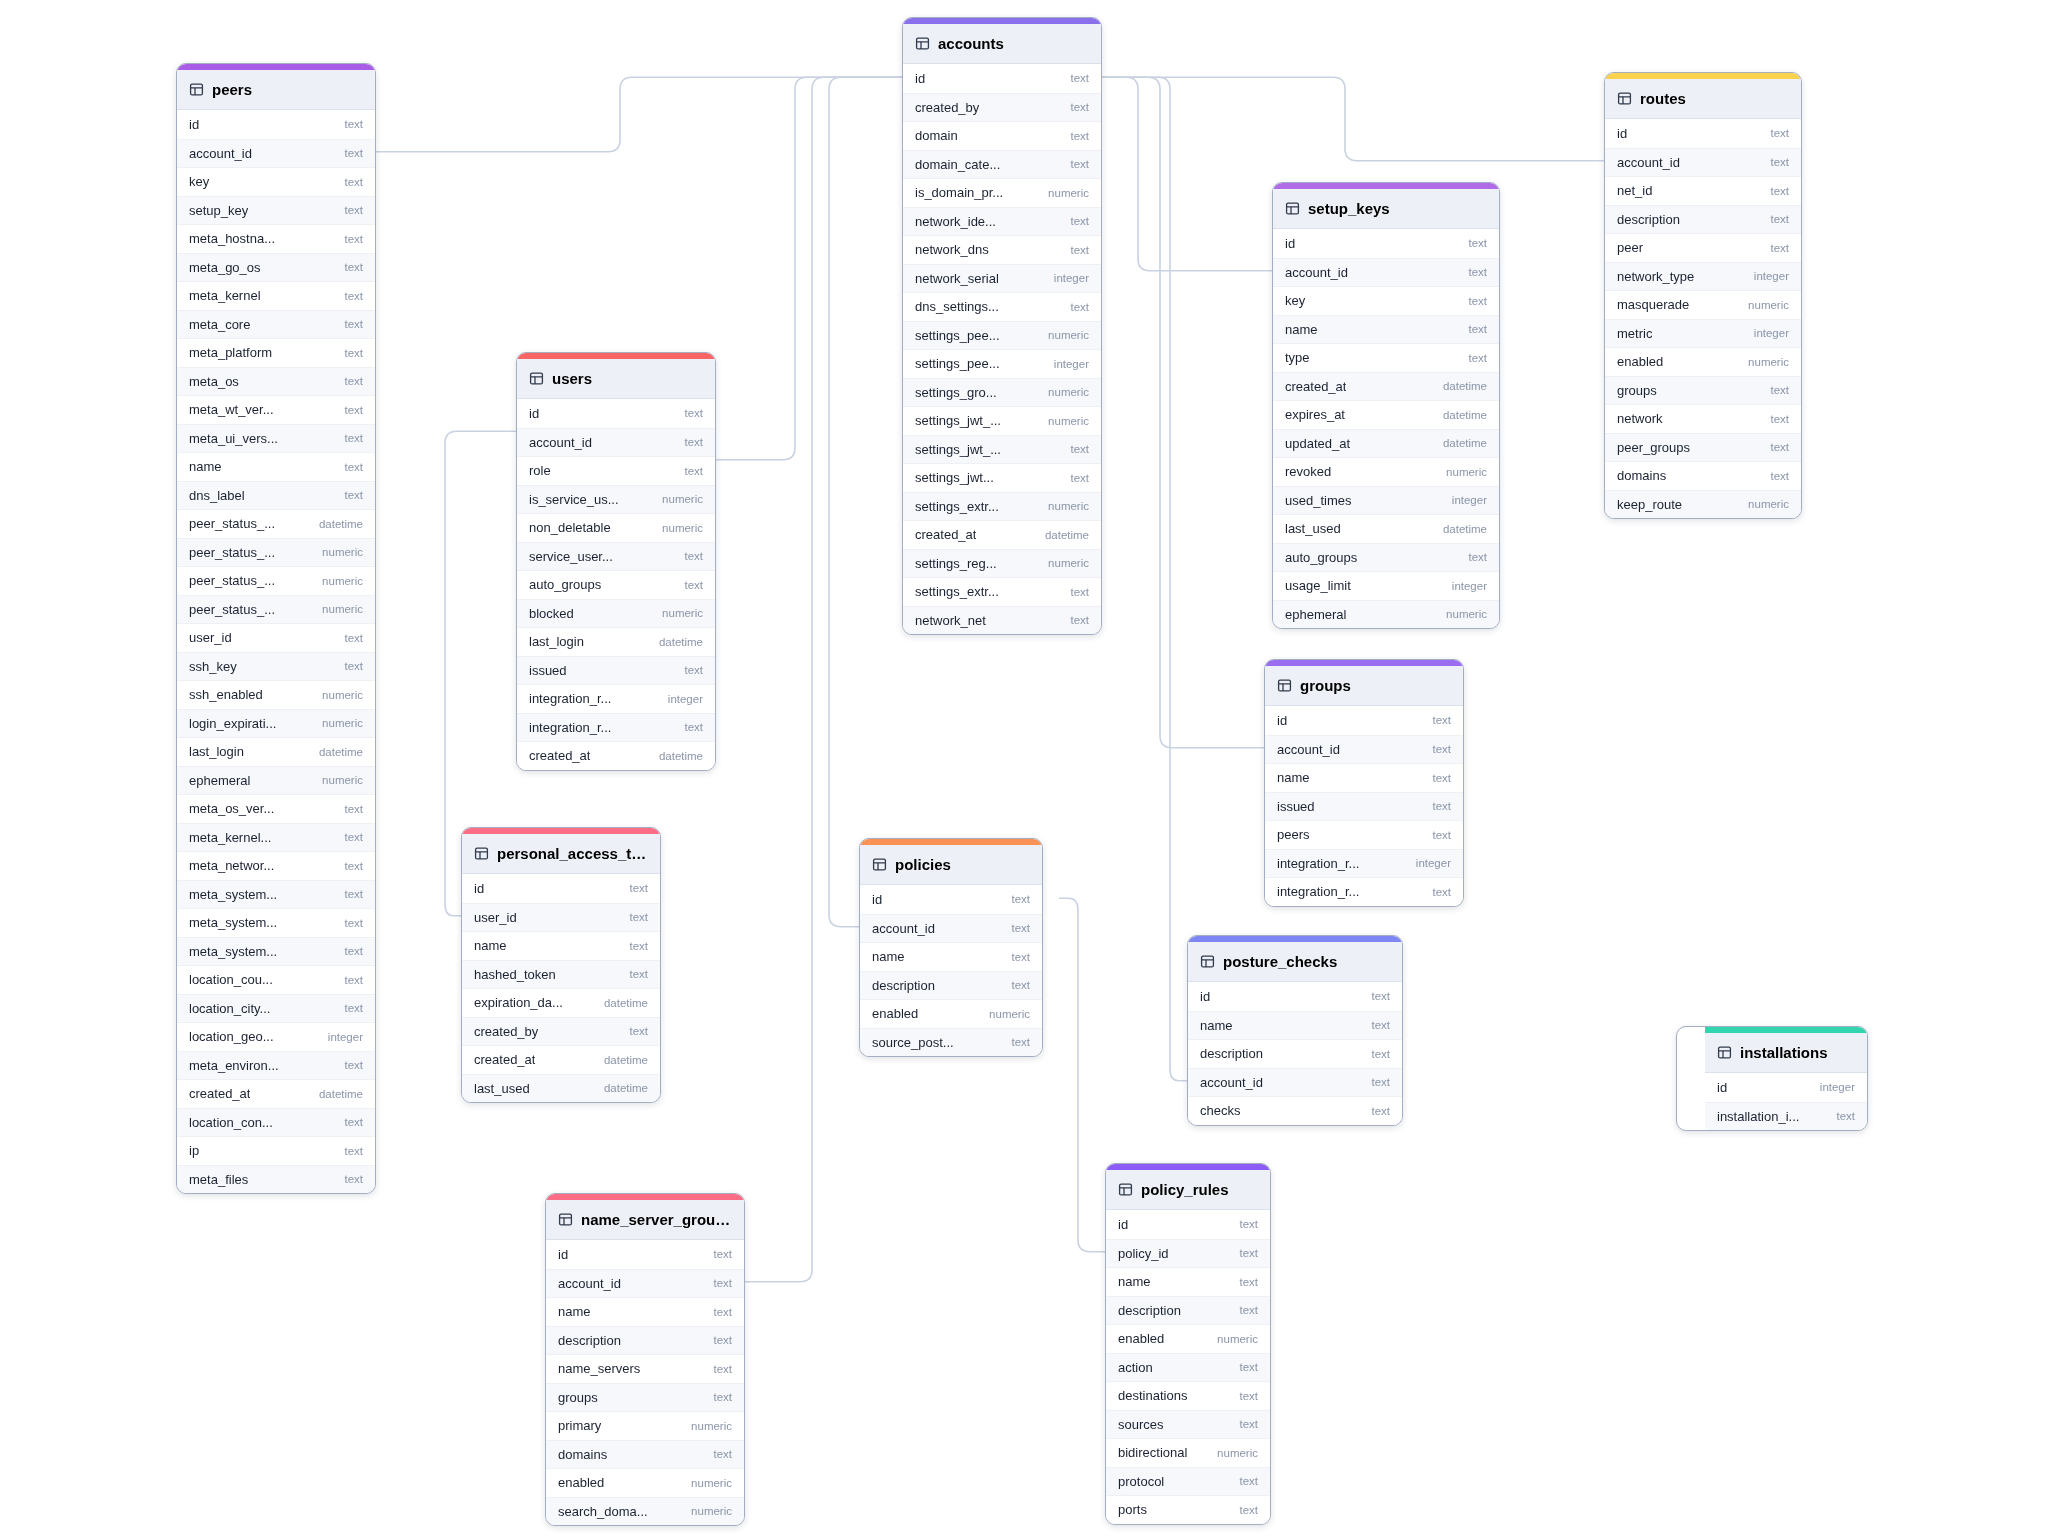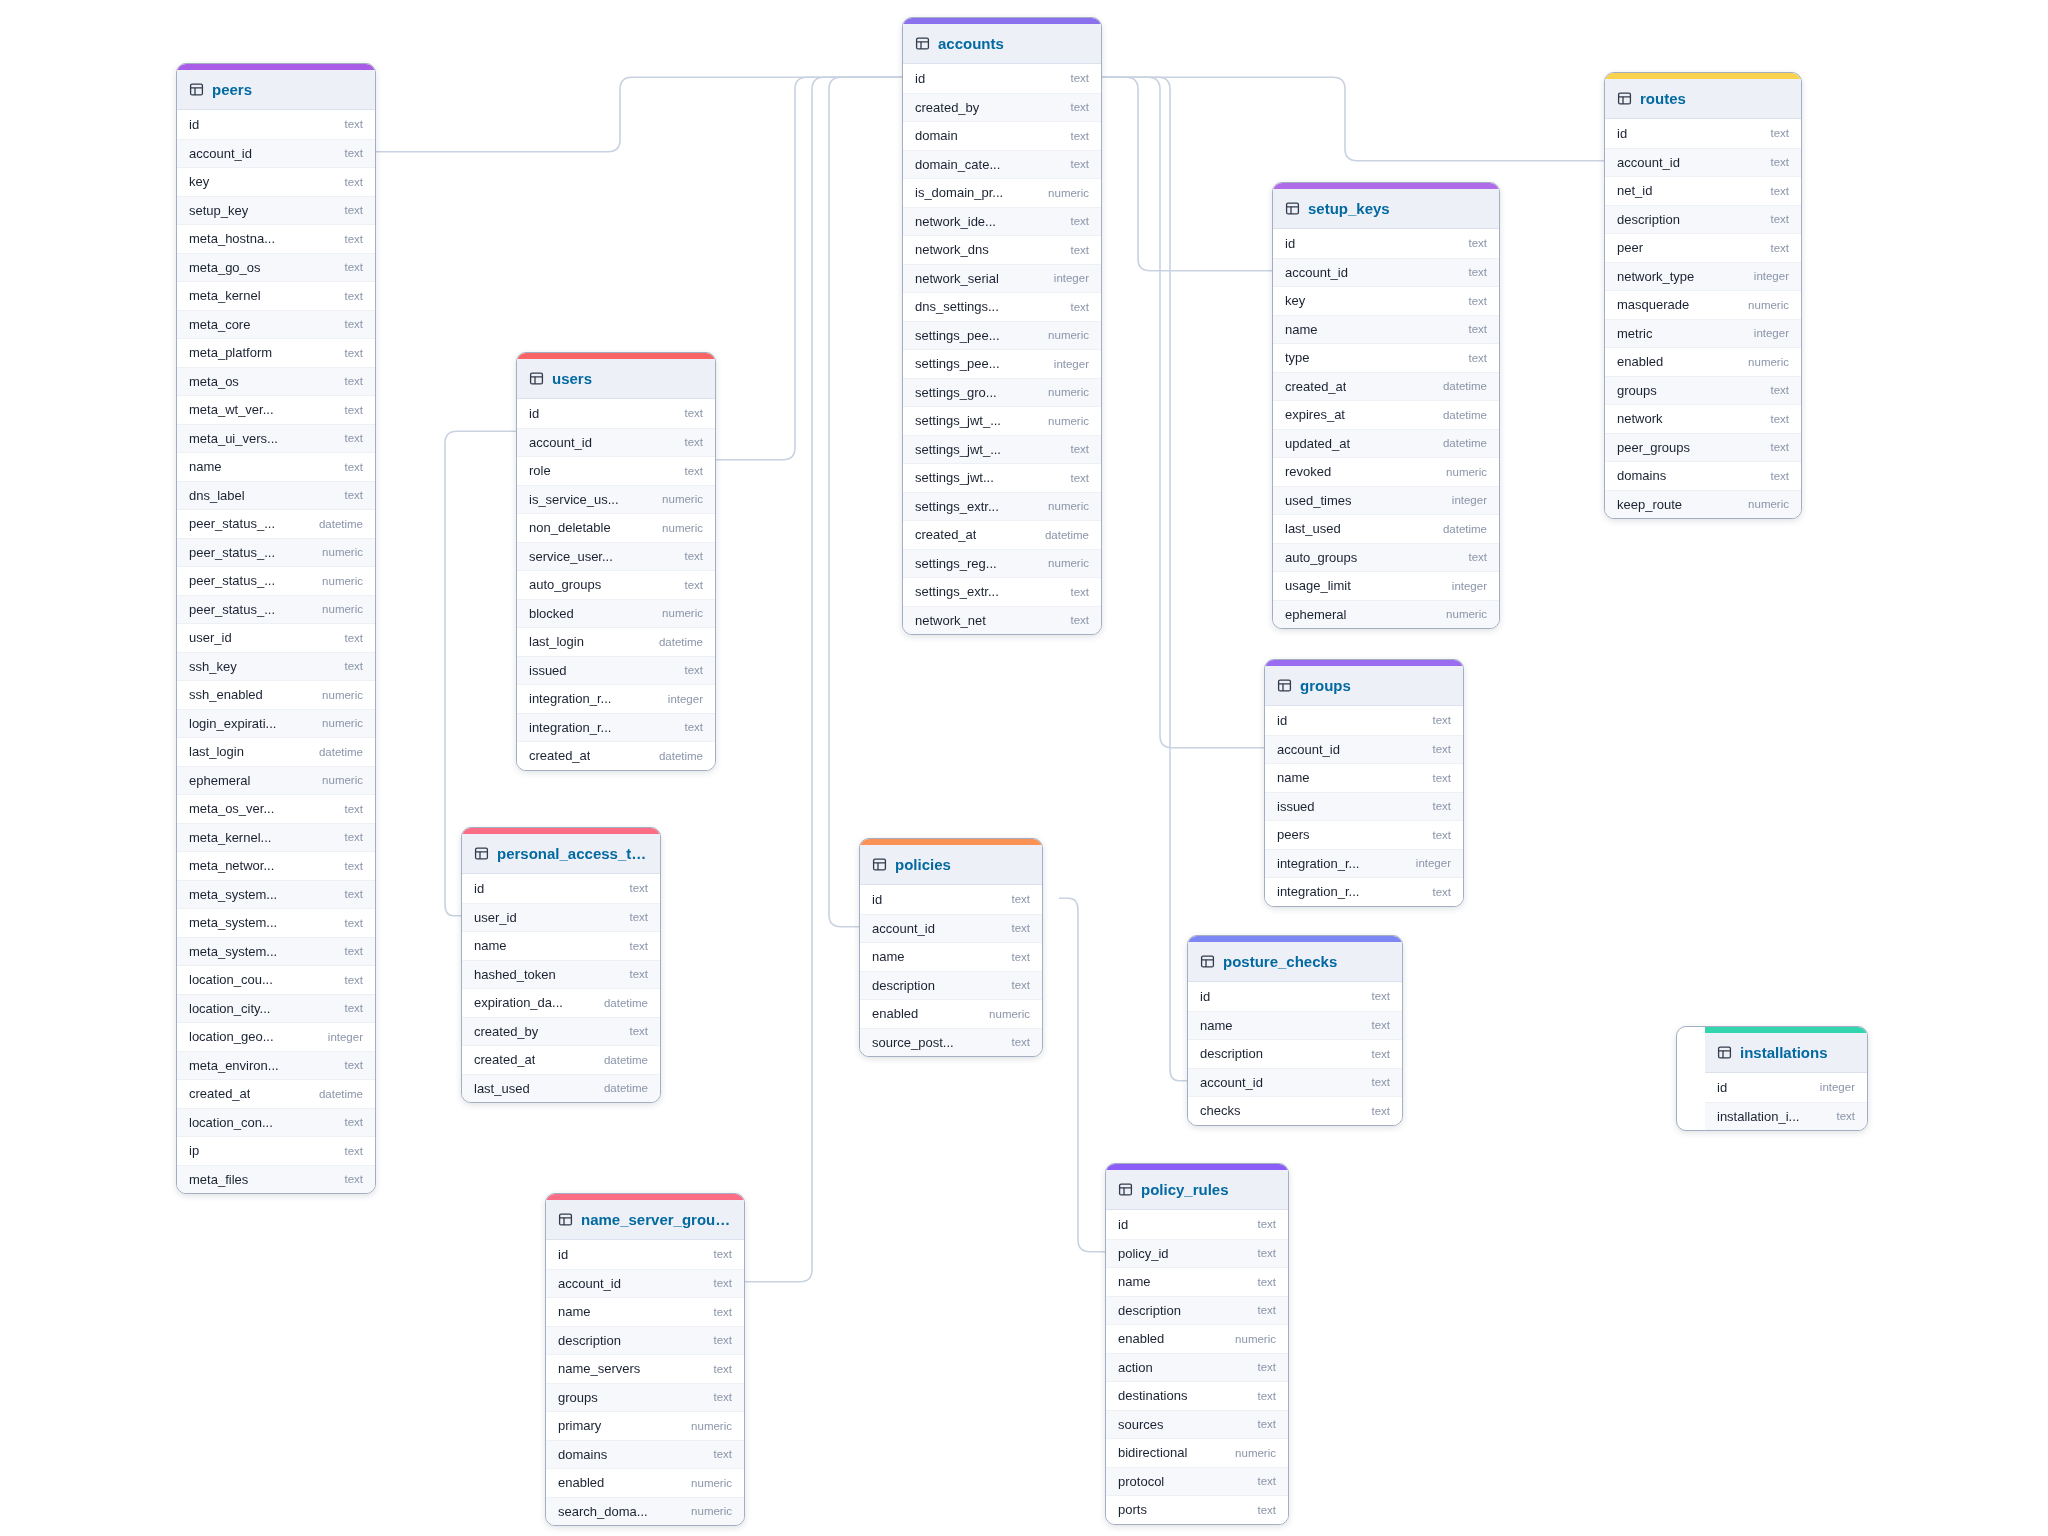--- a/index.html
+++ b/index.html
@@ -26,21 +26,21 @@
   .accent-bar { height:6px; }
   .thead {
     height:40px;
     display:flex; align-items:center; gap:8px;
     padding:0 12px;
     background:#edf0f6;
     border-bottom:1px solid #dbe1ec;
     box-sizing:border-box;
   }
   .tname {
-    font-weight:bold; font-size:15px; color:#0369a1;
+    font-weight:bold; font-size:15px; color:#000000;
     white-space:nowrap; overflow:hidden; text-overflow:ellipsis;
   }
   .rows .row {
     height:28.5px;
     display:flex; align-items:center; justify-content:space-between;
     padding:0 12px;
     box-sizing:border-box;
     background:#ffffff;
     white-space:nowrap;
   }
@@ -687,21 +687,21 @@
         <div class="row">
         <span class="fname">account_id</span>
         <span class="ftype">text</span>
       </div>
         <div class="row">
         <span class="fname">checks</span>
         <span class="ftype">text</span>
       </div>
       </div>
   </div>
-    <div class="table-card" style="left: 1105px; top: 1163px; width: 184px;">
+    <div class="table-card" style="left: 1105px; top: 1163px; width: 166px;">
     <div class="accent-bar" style="background: rgb(139, 92, 246);"></div>
     <div class="thead">
       <span class="ticon">
         <svg width="15" height="15" viewBox="0 0 16 16">
           <rect x="1.7" y="2.2" width="12.6" height="11.6" rx="1.6" fill="none" stroke="#323b4d" stroke-width="1.4"></rect>
           <line x1="1.7" y1="6.2" x2="14.3" y2="6.2" stroke="#323b4d" stroke-width="1.4"></line>
           <line x1="6.4" y1="6.2" x2="6.4" y2="13.8" stroke="#323b4d" stroke-width="1.4"></line>
         </svg>
       </span>
       <span class="tname">policy_rules</span>

